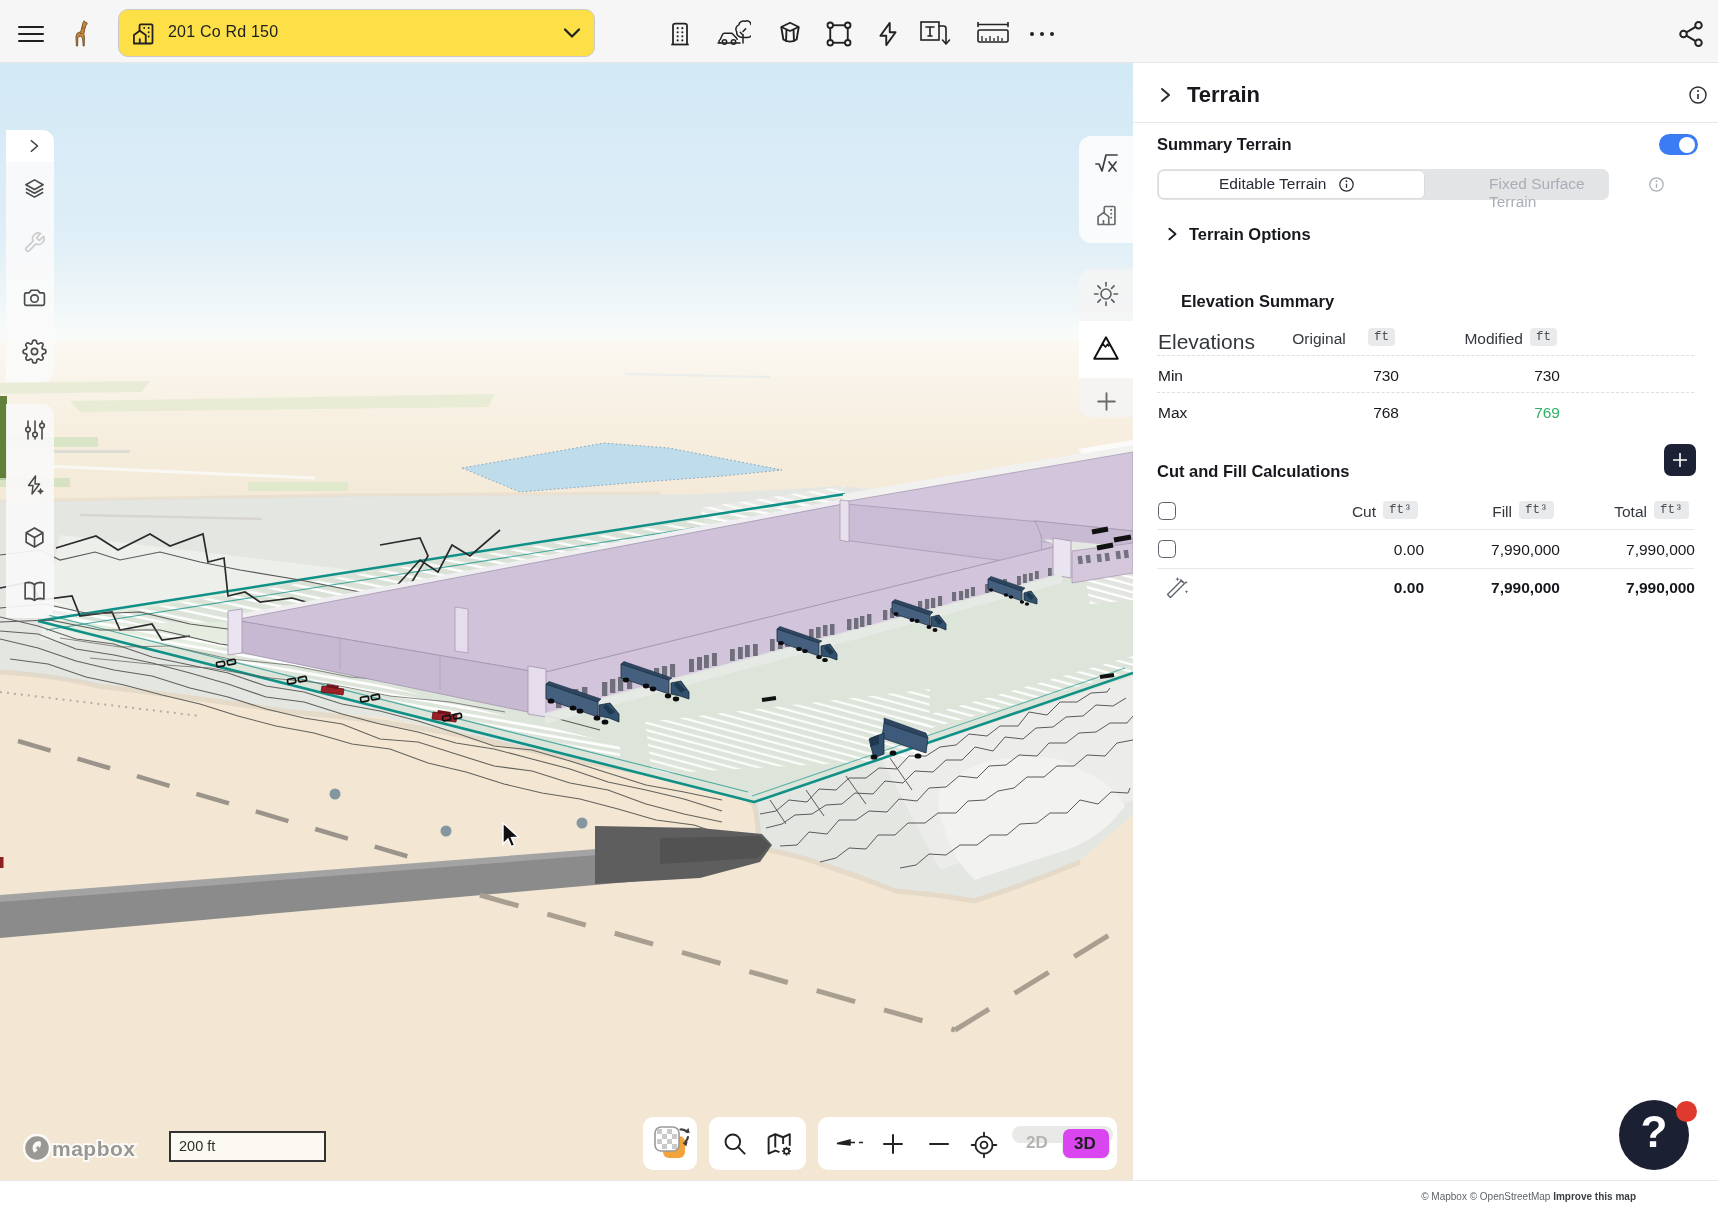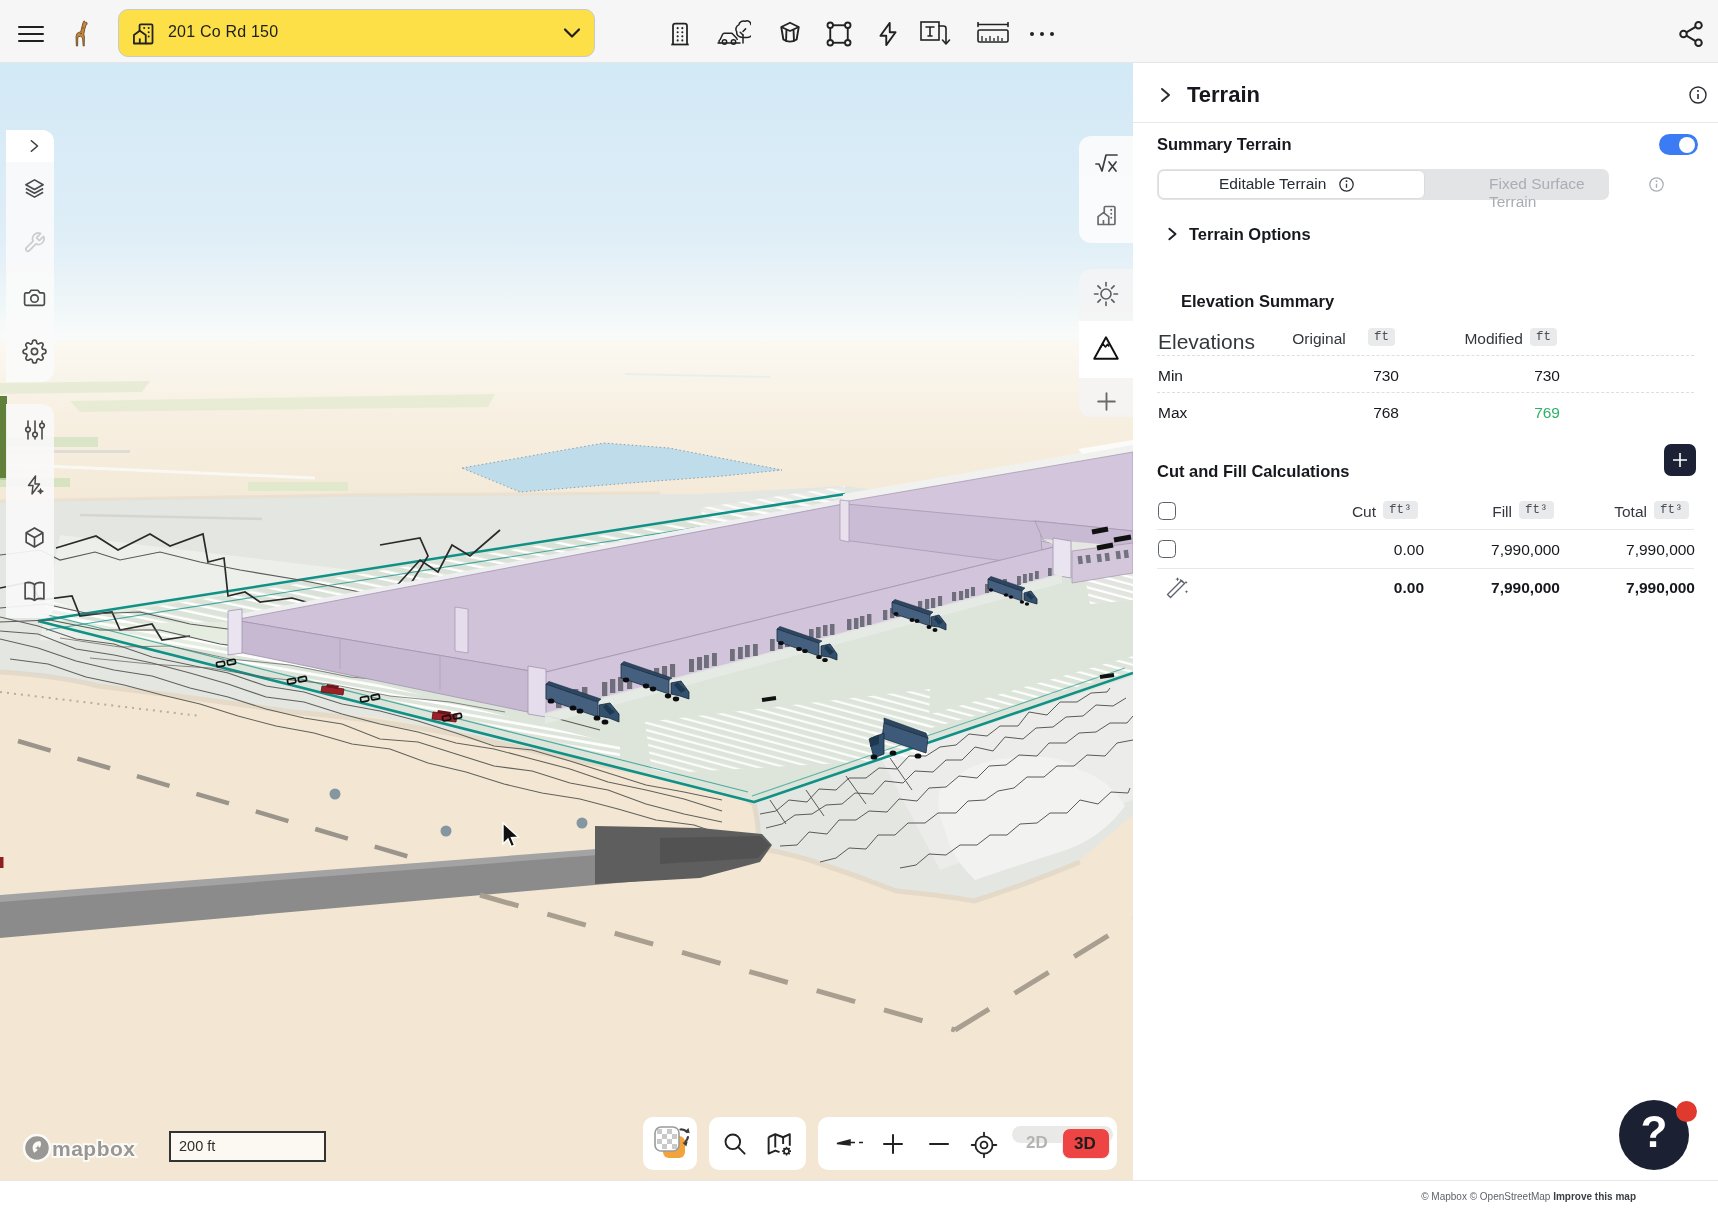--- a/index.html
+++ b/index.html
@@ -594,21 +594,21 @@
     <circle cx="14" cy="14" r="3.2"></circle>
     <g stroke-linecap="round">
         <line x1="14" y1="2.5" x2="14" y2="6"></line>
         <line x1="14" y1="22" x2="14" y2="25.5"></line>
         <line x1="2.5" y1="14" x2="6" y2="14"></line>
         <line x1="22" y1="14" x2="25.5" y2="14"></line>
       </g>
   </svg>
   <div class="abs" style="left:194px;top:9px;width:101px;height:17px;background:#e9e9e7;border-radius:9px;">
     <div class="abs" style="left:14px;top:7px;font-size:17px;font-weight:700;color:#b3b3b1;">2D</div>
-    <div class="abs" style="left:50px;top:2px;width:48px;height:31px;background:#ef4444;border-radius:8px;border:1px solid #ececea;text-align:right;">
+    <div class="abs" style="left:50px;top:2px;width:48px;height:31px;background:#d946ef;border-radius:8px;border:1px solid #ececea;text-align:right;">
       <div class="abs" style="left:11px;top:5px;font-size:17px;font-weight:700;color:#1d1d1d;">3D</div>
     </div>
   </div>
 </div>
 
 <div class="abs" style="left:1619px;top:1100px;width:70px;height:70px;border-radius:50%;background:#1c2033;z-index:26;">
   <div class="abs" style="left:0;top:7px;width:70px;text-align:center;font-size:44px;font-weight:700;color:#fff;">?</div>
 </div>
 <div class="abs" style="left:1676px;top:1101px;width:21px;height:21px;border-radius:50%;background:#e03a2f;z-index:27;"></div>
 

